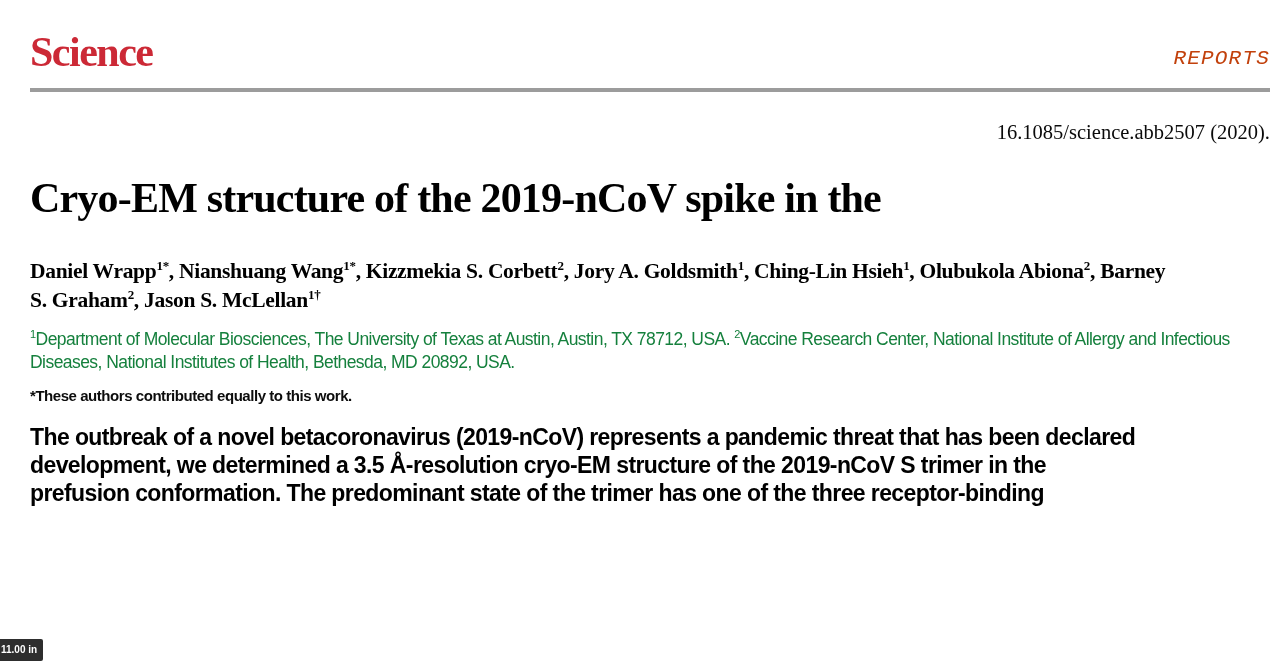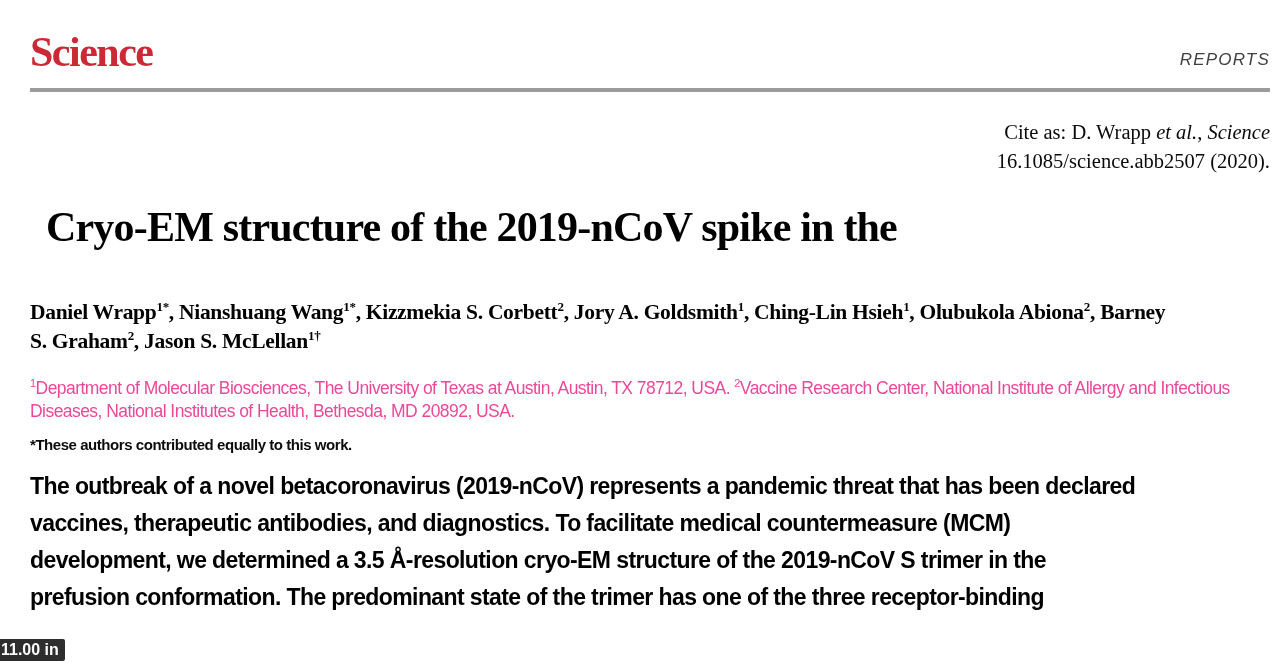--- a/index.html
+++ b/index.html
@@ -27,72 +27,72 @@
   }
   .science-logo {
     font-family: "Liberation Serif", serif;
     font-weight: bold;
     font-size: 42px;
     line-height: 0.95;
     color: #cc2936;
     letter-spacing: -1.5px;
   }
   .section-label {
-    font-family: Liberation Sans, sans-serif;
+    font-family: Liberation Mono, monospace;
     font-style: italic;
-    font-size: 17px;
+    font-size: 21px;
     letter-spacing: 1.2px;
     padding-bottom: 3px;
-    color: #404040;
+    color: #c2410c;
   }
   .rule {
     height: 4px;
     background: #9c9c9c;
     margin-top: 15px;
   }
   
   .cite {
     text-align: right;
     margin-top: 26px;
     font-size: 20.5px;
     line-height: 1.42;
     color: #0a0a0a;
   }
   .cite em { font-style: italic; }
   
   .article-title {
-    margin: 21px 0 0 16px;
+    margin: 21px 0 0 0;
     font-family: "Liberation Serif", serif;
     font-weight: bold;
     font-size: 42px;
     line-height: 60px;
     letter-spacing: -0.8px;
     color: #000000;
   }
   .article-title .tline { display: block; white-space: nowrap; }
   
   .authors {
-    margin-top: 41px;
+    margin-top: 29px;
     font-family: "Liberation Serif", serif;
     font-weight: bold;
     font-size: 21.5px;
     line-height: 29px;
     letter-spacing: -0.3px;
     max-width: 1150px;
     color: #000000;
   }
   .authors sup { font-size: 13px; line-height: 0; }
   
   .affil {
-    margin-top: 21px;
+    margin-top: 13px;
     font-family: "Liberation Sans", sans-serif;
     font-size: 17.5px;
     line-height: 23px;
     letter-spacing: -0.55px;
-    color: #ec4899;
+    color: #15803d;
     max-width: 1235px;
   }
   .affil sup { font-size: 11px; line-height: 0; }
   
   .footnote {
     font-family: "Liberation Sans", sans-serif;
     font-weight: bold;
     font-size: 15px;
     line-height: 20px;
     letter-spacing: -0.45px;
@@ -105,71 +105,68 @@
     margin-top: 17px;
     font-family: "Liberation Sans", sans-serif;
     font-weight: bold;
     font-size: 23px;
     letter-spacing: -0.6px;
     color: #000000;
   }
   .abs-line {
     white-space: nowrap;
     line-height: 28px;
-    margin-top: 9px;
   }
   
   .ruler-badge {
     position: absolute;
     left: 0;
     top: 639px;
     background: #2e2e2e;
     color: #ffffff;
     font-family: "Liberation Sans", sans-serif;
-    font-size: 16px;
+    font-size: 10px;
     font-weight: bold;
     line-height: 16px;
     padding: 3px 6px 3px 1px;
     border-radius: 0 2px 2px 0;
     z-index: 10;
   }
 </style>
 </head>
 <body>
 
 <div class="page">
 
   <div class="masthead">
     <div class="science-logo">Science</div>
     <div class="section-label">REPORTS</div>
   </div>
 
   <div class="rule"></div>
 
   <div class="cite">
-    <div><span>Cite as: D. Wrapp </span><em>et al.</em><span>, </span><em>Science</em></div>
     <div>16.1085/science.abb2507 (2020).</div>
   </div>
 
   <h1 class="article-title">
     <span class="tline">Cryo-EM structure of the 2019-nCoV spike in the</span>
   </h1>
 
   <div class="authors">
     <span><span>Daniel Wrapp</span><sup>1*</sup></span><span>, </span><span><span>Nianshuang Wang</span><sup>1*</sup></span><span>, </span><span><span>Kizzmekia S. Corbett</span><sup>2</sup></span><span>, </span><span><span>Jory A. Goldsmith</span><sup>1</sup></span><span>, </span><span><span>Ching-Lin Hsieh</span><sup>1</sup></span><span>, </span><span><span>Olubukola Abiona</span><sup>2</sup></span><span>, </span><span><span>Barney S. Graham</span><sup>2</sup></span><span>, </span><span><span>Jason S. McLellan</span><sup>1†</sup></span>
   </div>
 
   <div class="affil">
     <sup>1</sup><span>Department of Molecular Biosciences, The University of Texas at Austin, Austin, TX 78712, USA. </span><sup>2</sup><span>Vaccine Research Center, National Institute of Allergy and Infectious Diseases, National Institutes of Health, Bethesda, MD 20892, USA.</span>
   </div>
 
   <div class="footnote first">*These authors contributed equally to this work.</div>
 
   <div class="abstract">
     <div class="abs-line">The outbreak of a novel betacoronavirus (2019-nCoV) represents a pandemic threat that has been declared</div>
-    <div class="abs-line">vaccines, therapeutic antibodies, and diagnostics. To facilitate medical countermeasure (MCM)</div>
     <div class="abs-line">development, we determined a 3.5 Å-resolution cryo-EM structure of the 2019-nCoV S trimer in the</div>
     <div class="abs-line">prefusion conformation. The predominant state of the trimer has one of the three receptor-binding</div>
   </div>
 
 </div>
 
 <div class="ruler-badge">11.00 in</div>
 
 </body></html>

